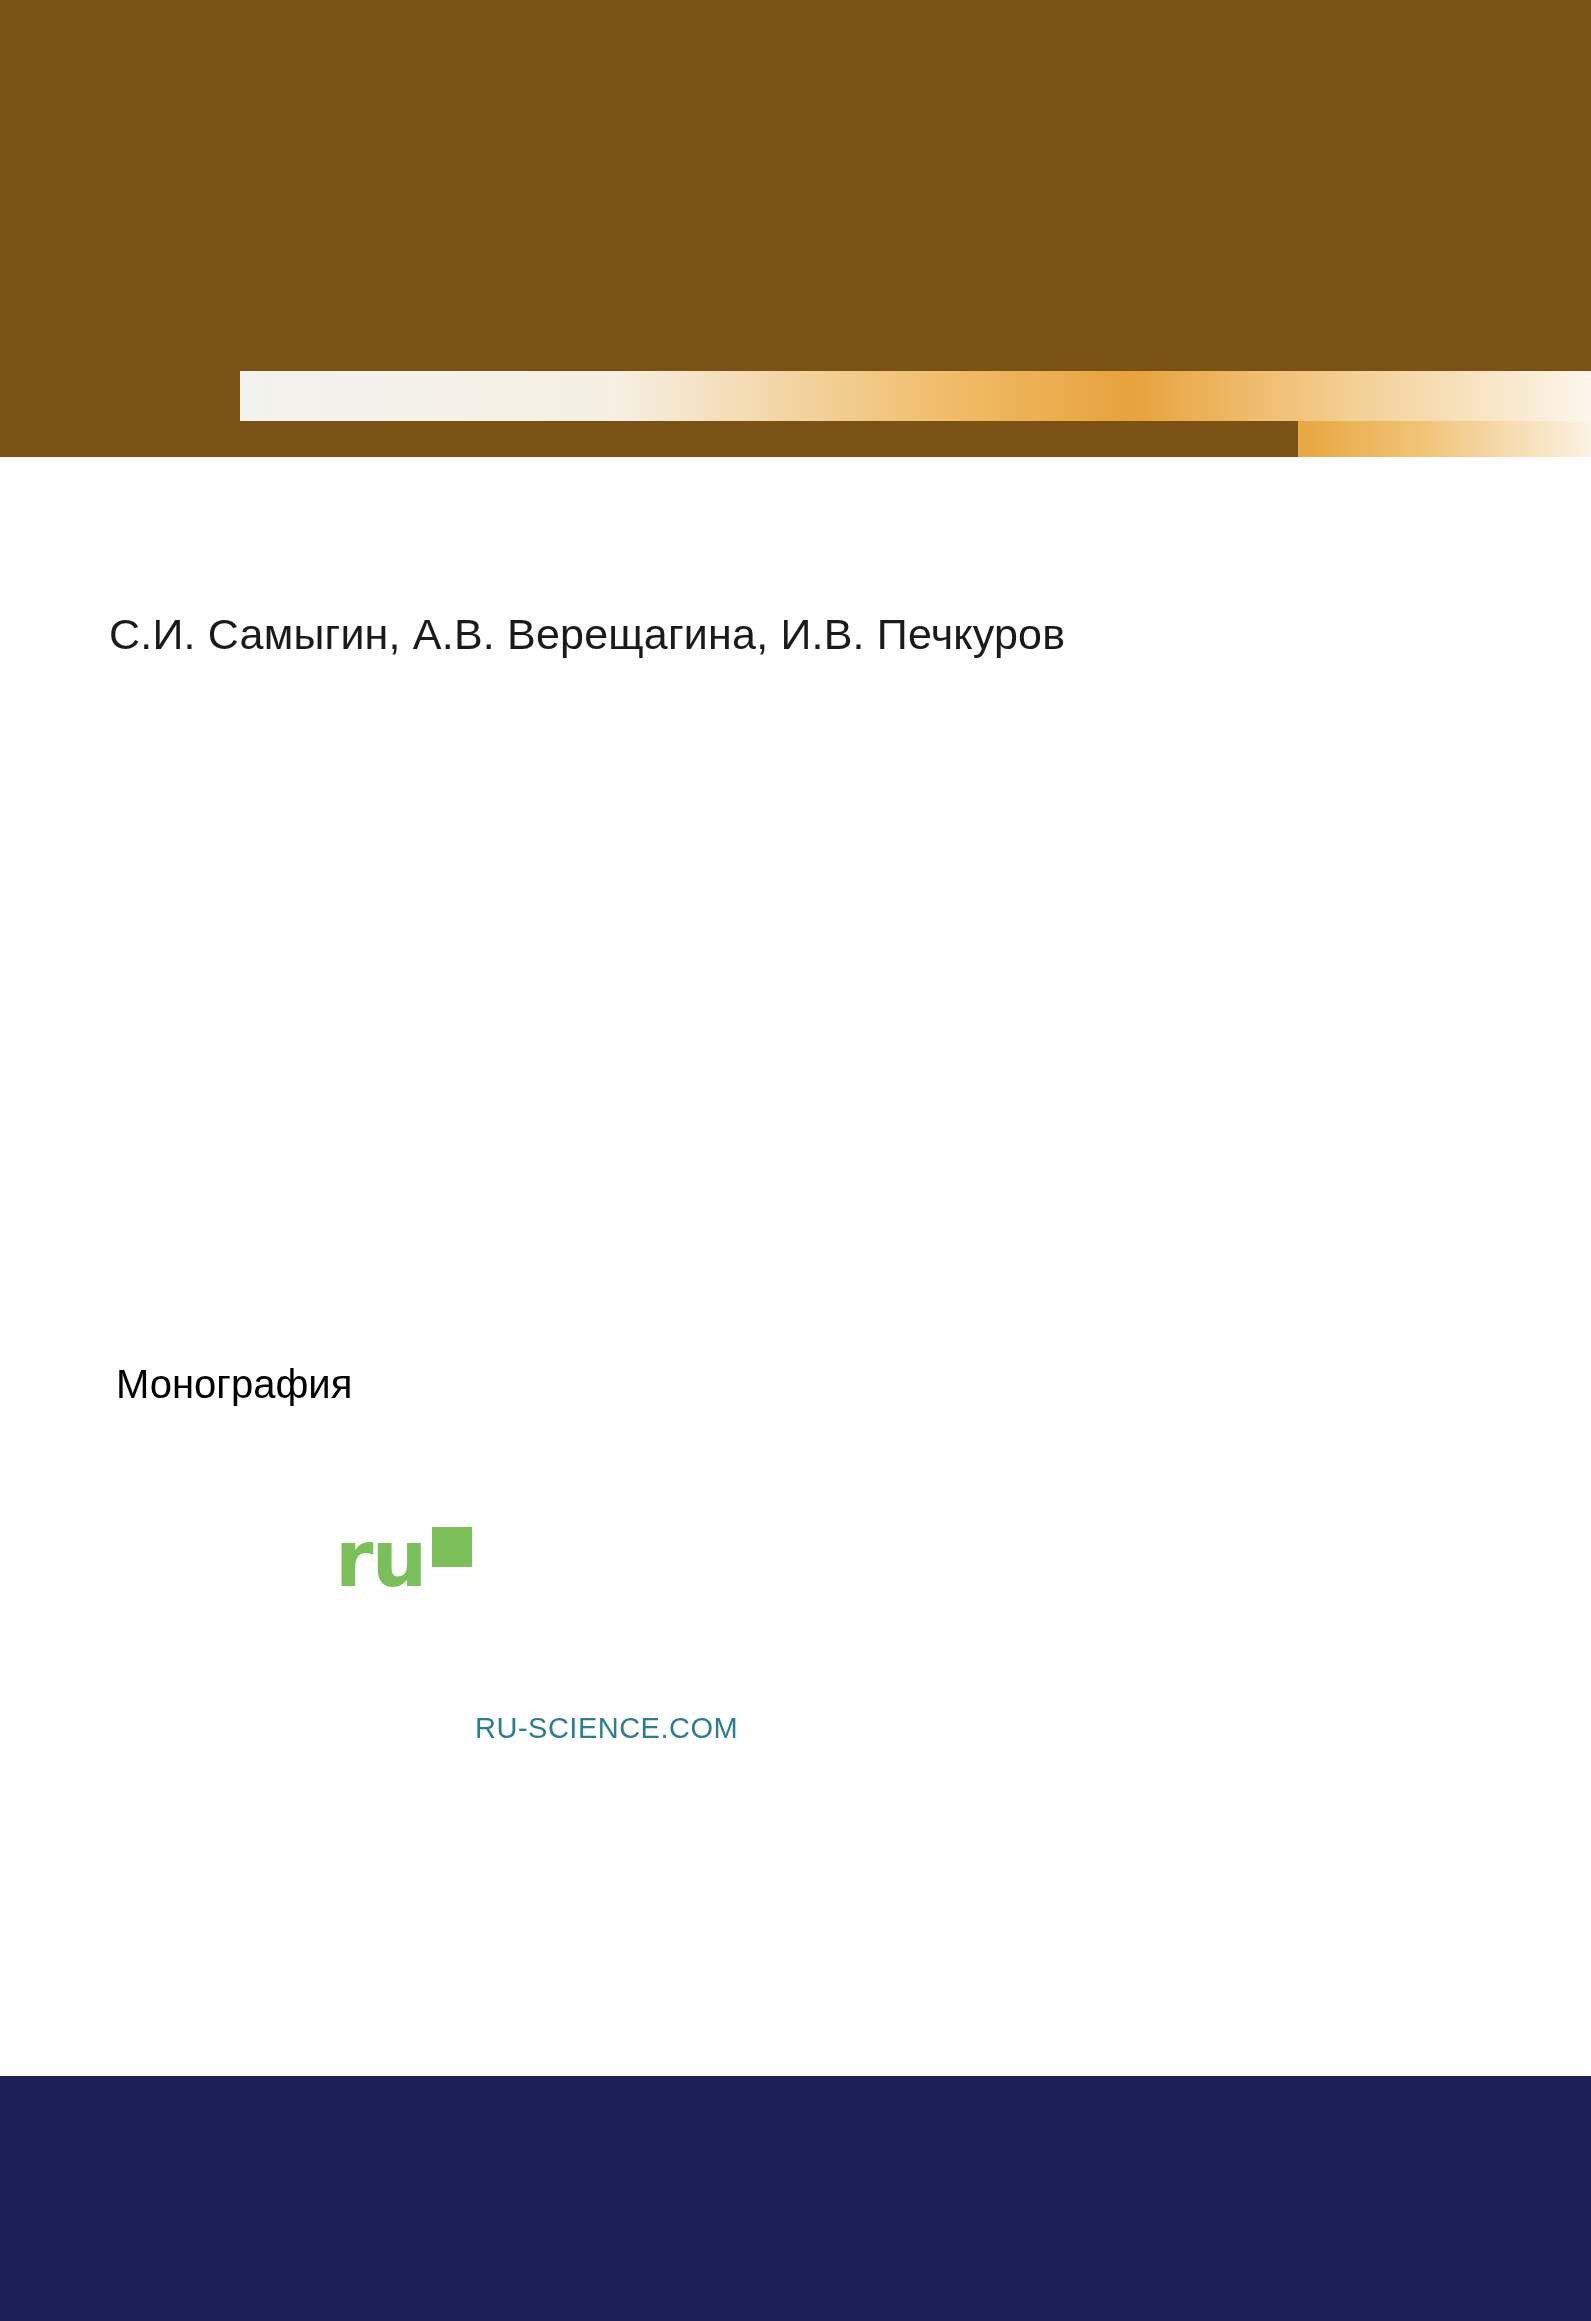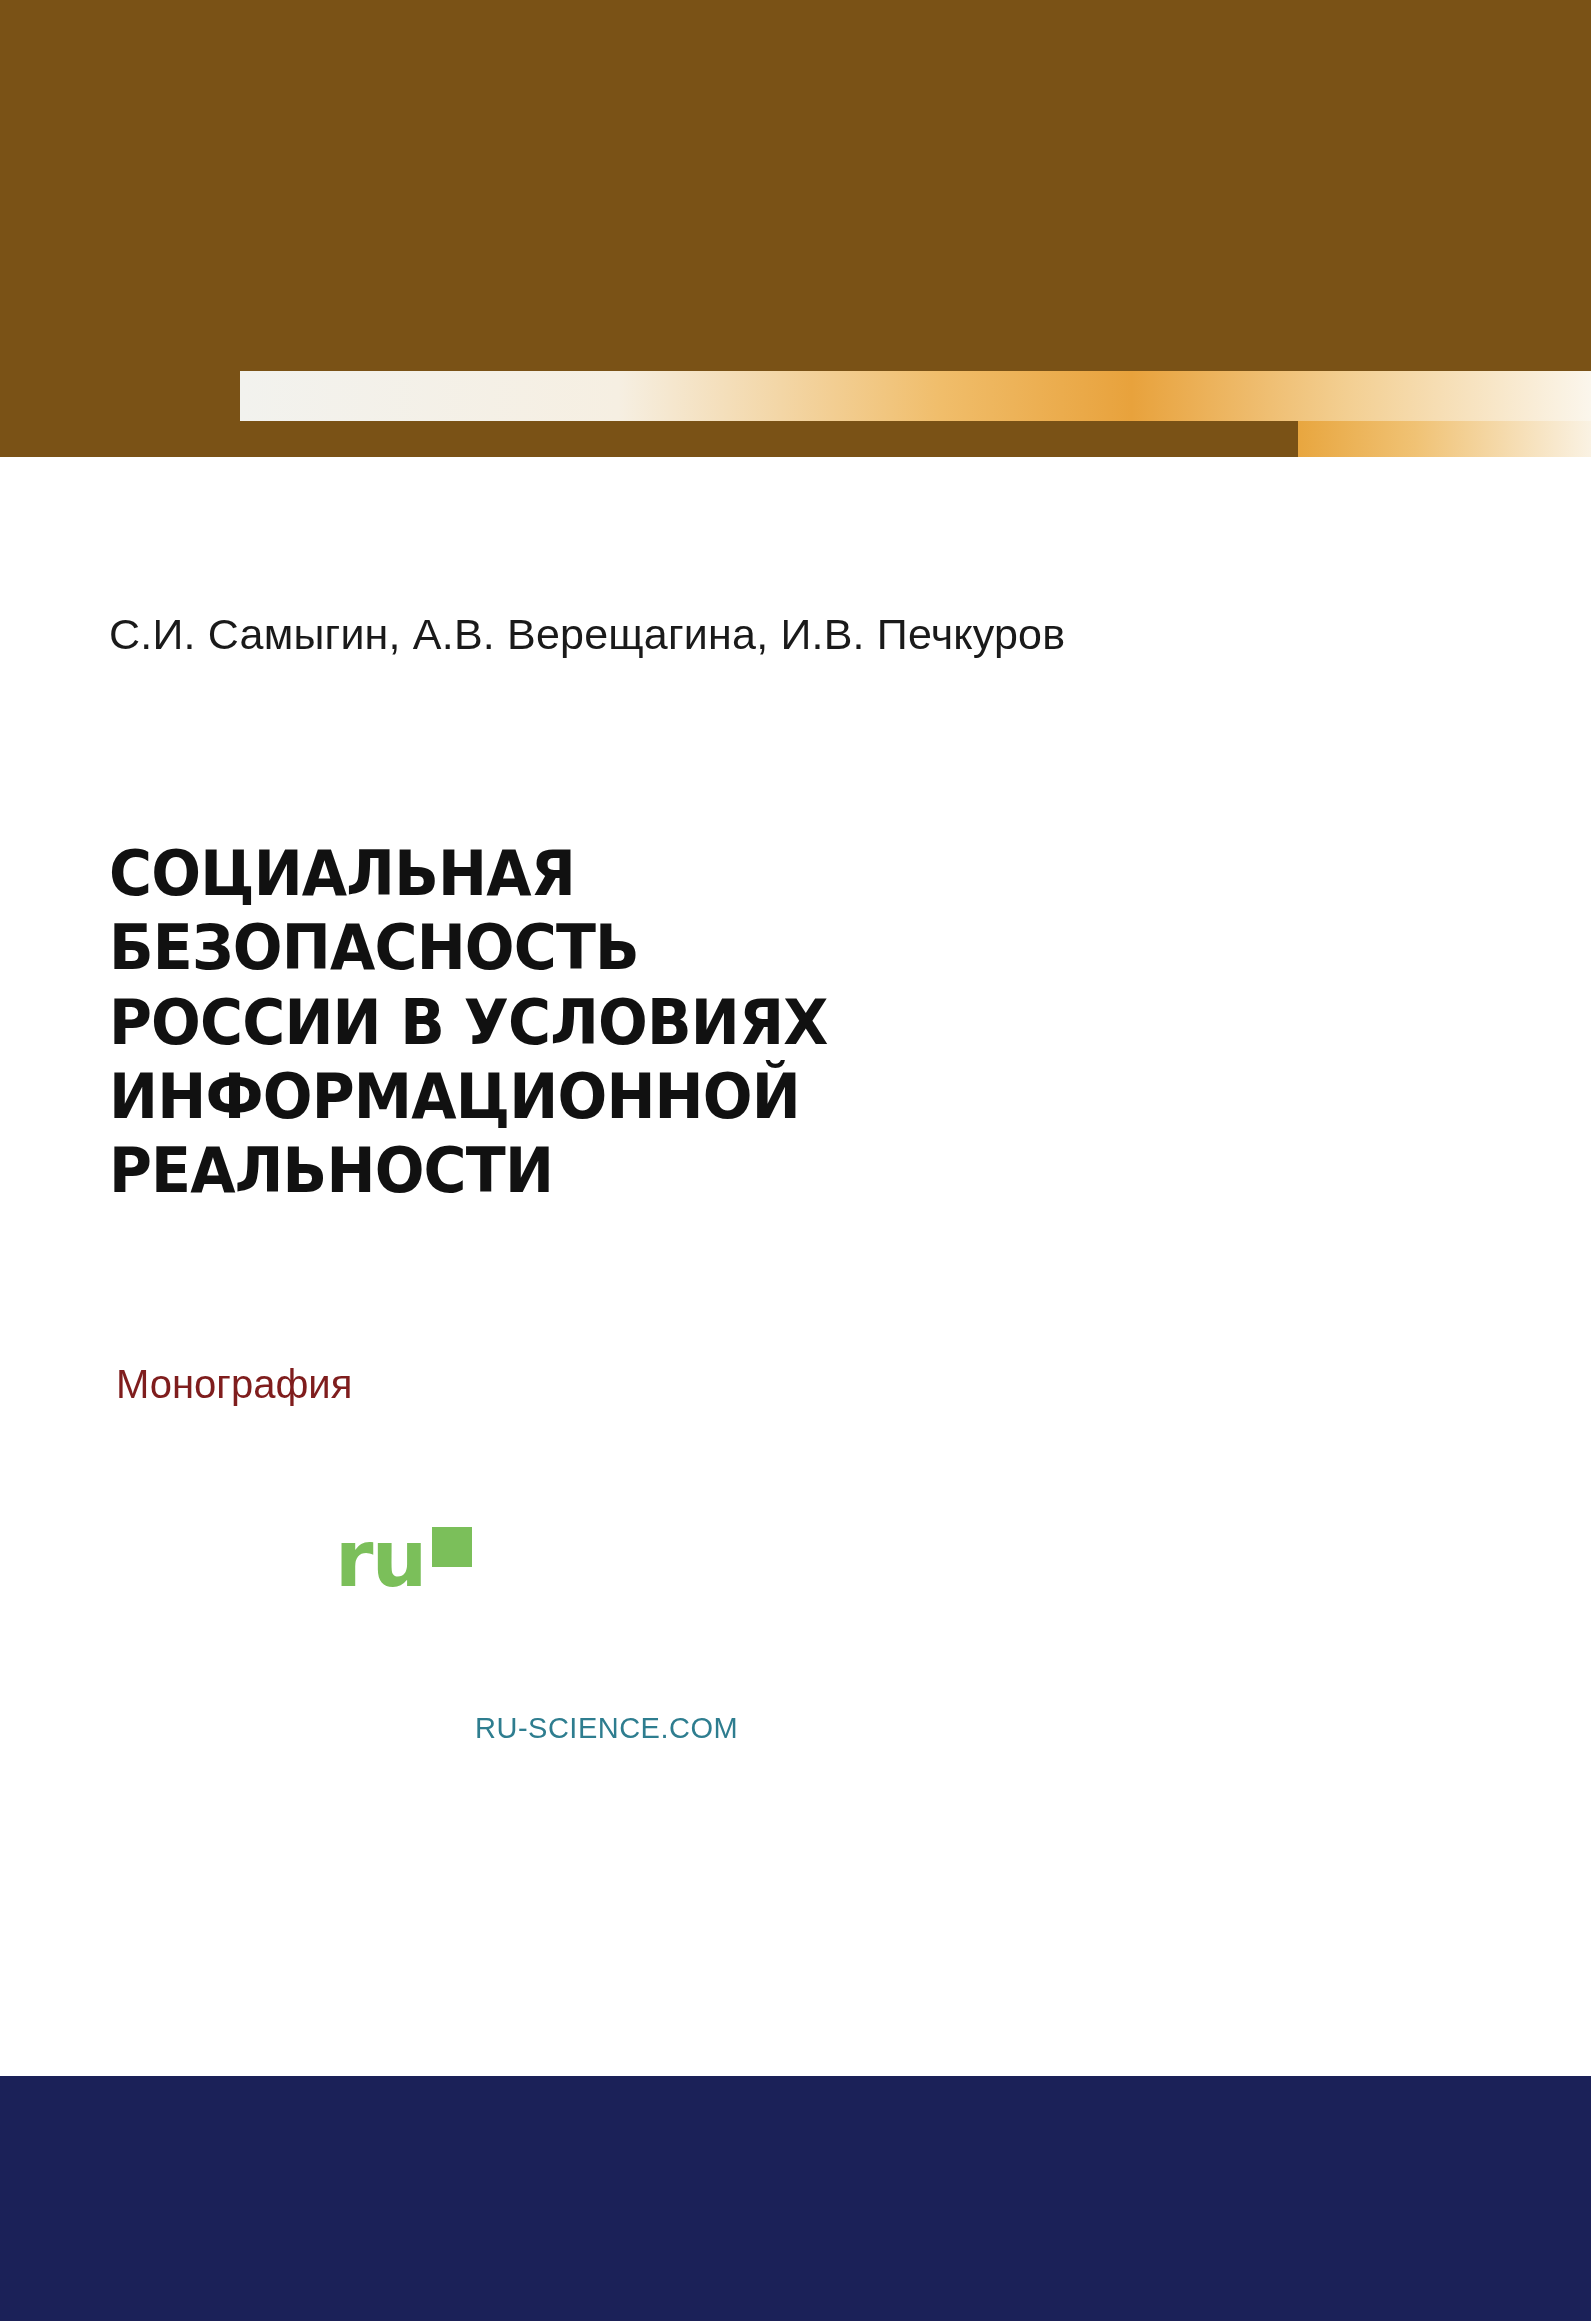--- a/index.html
+++ b/index.html
@@ -88,21 +88,21 @@
     white-space: nowrap;
     transform: scaleX(0.93);
     transform-origin: left center;
   }
 
   .subtitle {
     position: absolute;
     left: 116px;
     top: 905px;
     font-size: 40px;
-    color: #7f1d1d;
+    color: #000000;
   }
 
   
   .logo {
     position: absolute;
     left: 140px;
     top: 1063px;
     width: 651px;
     height: 244px;
   }
@@ -173,27 +173,20 @@
 <div class="top-band">
   <div class="top-band-stripe-1"></div>
   <div class="top-band-stripe-2"></div>
   <div class="top-band-stripe-3"></div>
 </div>
 
 <div class="page-body">
 
   <div class="authors">С.И. Самыгин, А.В. Верещагина, И.В. Печкуров</div>
 
-  <div class="title">
-    <span class="ln">СОЦИАЛЬНАЯ</span>
-    <span class="ln">БЕЗОПАСНОСТЬ</span>
-    <span class="ln">РОССИИ  В УСЛОВИЯХ</span>
-    <span class="ln">ИНФОРМАЦИОННОЙ</span>
-    <span class="ln">РЕАЛЬНОСТИ</span>
-  </div>
 
   <div class="subtitle">Монография</div>
 
   <div class="logo">
     <span class="logo-ru">ru</span>
     <span class="logo-ru-square"></span>
     <span class="logo-url">RU-SCIENCE.COM</span>
   </div>
 
 </div>

